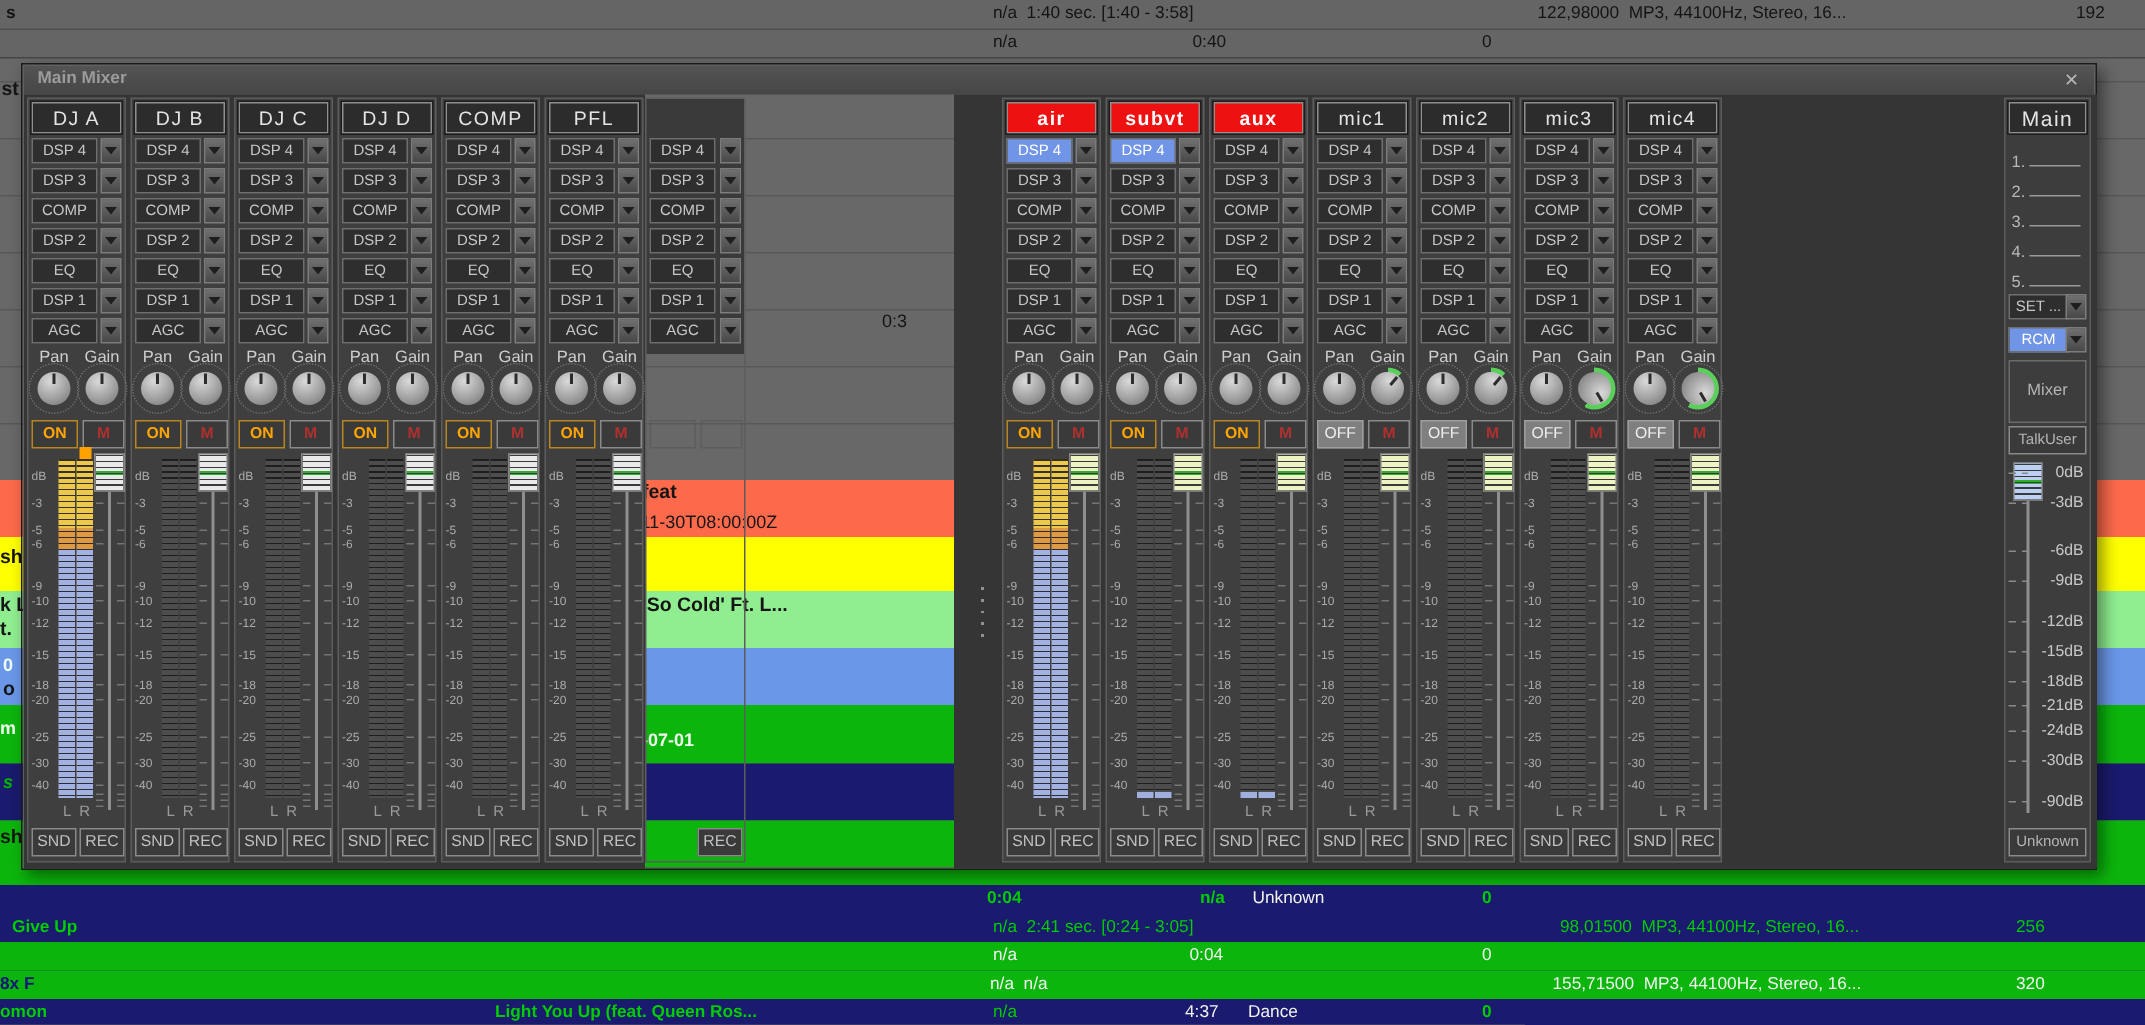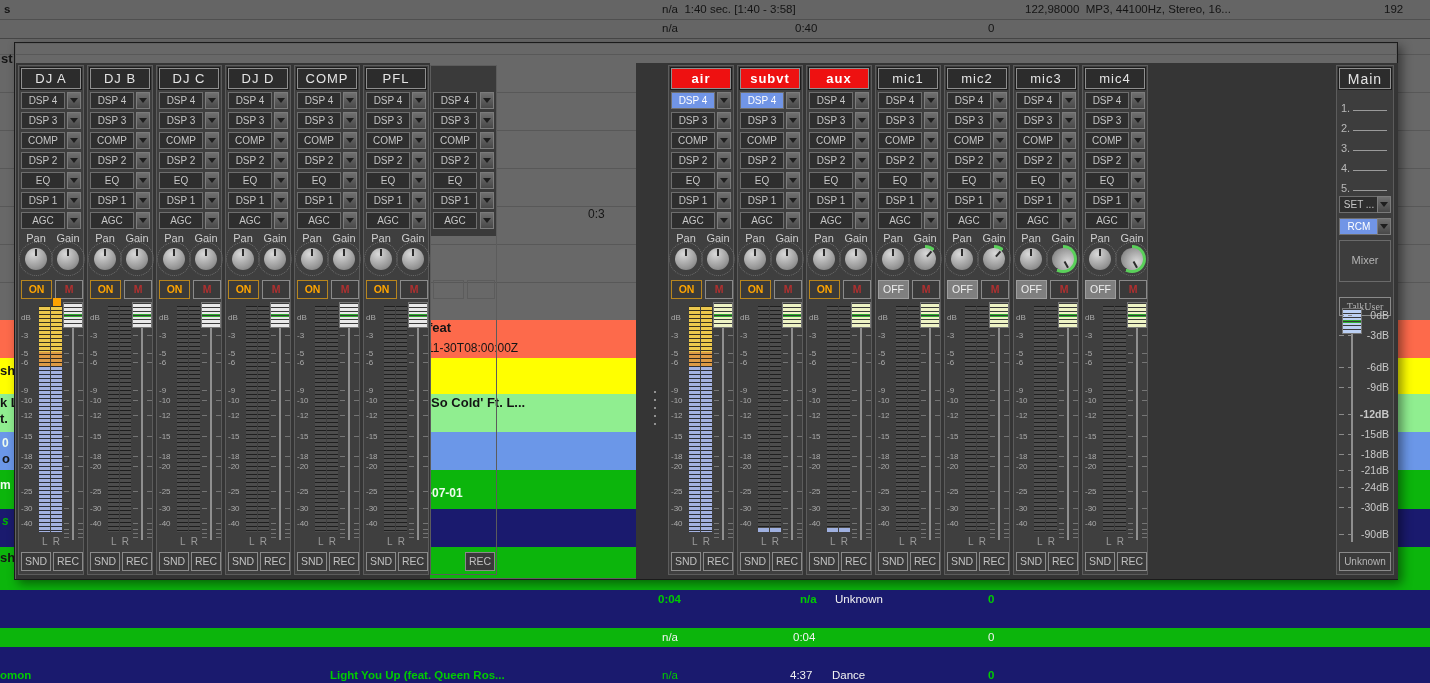--- a/index.html
+++ b/index.html
@@ -155,20 +155,24 @@
       <div class="tp " style="left: 1384px;">192</div>
     </div>
   <div class="ln ln2">
       <div class="tp " style="left: 662px;">n/a</div>
       <div class="tp " style="left: 795px;">0:40</div>
       <div class="tp " style="left: 988px;">0</div>
     </div>
 </div>
 
 <div id="mixer">
+  <div id="titlebar">
+    <span class="t">Main Mixer</span>
+    <span class="x">✕</span>
+  </div>
   <div id="winbody">
     <div id="panel-left"></div>
     <div id="panel-right"></div>
     <div id="strip7">
       <div class="dspblock">
           <div class="dsprow" style="top: 26px; left: 2px; right: 2px;">
             <div class="dspl">DSP 4</div>
             <div class="dspa"></div>
           </div>
           <div class="dsprow" style="top: 46px; left: 2px; right: 2px;">
@@ -228,37 +232,37 @@
         </div>
       <div id="mp-set" style="top:130px;" class="dsprow">
         <div class="dspl" style="width:40px;">SET ...</div>
         <div class="dspa"></div>
       </div>
       <div id="mp-rcm" style="top:152px;" class="dsprow">
         <div class="dspl sel" style="width:40px;">RCM</div>
         <div class="dspa"></div>
       </div>
       <div class="mixbox">Mixer</div>
-      <div class="mbtn" style="top:231px;font-family:Liberation Serif, serif;">TalkUser</div>
+      <div class="mbtn" style="top:218px;">TalkUser</div>
       <div id="mfader">
         <div class="ftr"></div>
         <div class="fh blue"></div>
       <div class="msl" style="top: 3px;">0dB</div>
           <div class="mtk" style="left: 0px; width: 5px; top: 9px;"></div>
           <div class="mtk" style="left: 9px; width: 4px; top: 9px;"></div>
           <div class="msl" style="top: 23px;">-3dB</div>
           <div class="mtk" style="left: 0px; width: 5px; top: 29px;"></div>
           <div class="mtk" style="left: 9px; width: 4px; top: 29px;"></div>
           <div class="msl" style="top: 55px;">-6dB</div>
           <div class="mtk" style="left: 0px; width: 5px; top: 61px;"></div>
           <div class="mtk" style="left: 9px; width: 4px; top: 61px;"></div>
           <div class="msl" style="top: 75px;">-9dB</div>
           <div class="mtk" style="left: 0px; width: 5px; top: 81px;"></div>
           <div class="mtk" style="left: 9px; width: 4px; top: 81px;"></div>
-          <div class="msl" style="top: 102px; font-weight: bold;">-12dB</div>
+          <div class="msl" style="top: 102px;">-12dB</div>
           <div class="mtk" style="left: 0px; width: 5px; top: 108px;"></div>
           <div class="mtk" style="left: 9px; width: 4px; top: 108px;"></div>
           <div class="msl" style="top: 122px;">-15dB</div>
           <div class="mtk" style="left: 0px; width: 5px; top: 128px;"></div>
           <div class="mtk" style="left: 9px; width: 4px; top: 128px;"></div>
           <div class="msl" style="top: 142px;">-18dB</div>
           <div class="mtk" style="left: 0px; width: 5px; top: 148px;"></div>
           <div class="mtk" style="left: 9px; width: 4px; top: 148px;"></div>
           <div class="msl" style="top: 158px;">-21dB</div>
           <div class="mtk" style="left: 0px; width: 5px; top: 164px;"></div>
@@ -1514,24 +1518,36 @@
     </div>
 </div>
 
 <div id="bottompane">
     <div class="bprow" style="top: 0px; background: rgb(26, 26, 110);">
       <div class="bp cg" style="left: 658px;">0:04</div>
       <div class="bp cg" style="left: 800px;">n/a</div>
       <div class="bp cw" style="left: 835px;">Unknown</div>
       <div class="bp cg" style="left: 988px;">0</div>
     </div>
+    <div class="bprow" style="top: 19px; background: rgb(26, 26, 110);">
+      <div class="bp cg" style="left: 8px;">Give Up</div>
+      <div class="bp cgn" style="left: 662px;">n/a  2:41 sec. [0:24 - 3:05]</div>
+      <div class="bp cgn" style="left: 1040px;">98,01500  MP3, 44100Hz, Stereo, 16...</div>
+      <div class="bp cgn" style="left: 1344px;">256</div>
+    </div>
     <div class="bprow" style="top: 38px; background: rgb(12, 181, 12);">
       <div class="bp cw" style="left: 662px;">n/a</div>
       <div class="bp cw" style="left: 793px;">0:04</div>
       <div class="bp cw" style="left: 988px;">0</div>
+    </div>
+    <div class="bprow" style="top: 57px; background: rgb(12, 181, 12);">
+      <div class="bp cn" style="left: 0px;">8x F</div>
+      <div class="bp cw" style="left: 660px;">n/a  n/a</div>
+      <div class="bp cw" style="left: 1035px;">155,71500  MP3, 44100Hz, Stereo, 16...</div>
+      <div class="bp cw" style="left: 1344px;">320</div>
     </div>
     <div class="bprow" style="top: 76px; background: rgb(26, 26, 110);">
       <div class="bp cg" style="left: 0px;">omon</div>
       <div class="bp cg" style="left: 330px;">Light You Up (feat. Queen Ros...</div>
       <div class="bp cgn" style="left: 662px;">n/a</div>
       <div class="bp cw" style="left: 790px;">4:37</div>
       <div class="bp cw" style="left: 832px;">Dance</div>
       <div class="bp cg" style="left: 988px;">0</div>
     </div>
   </div>

